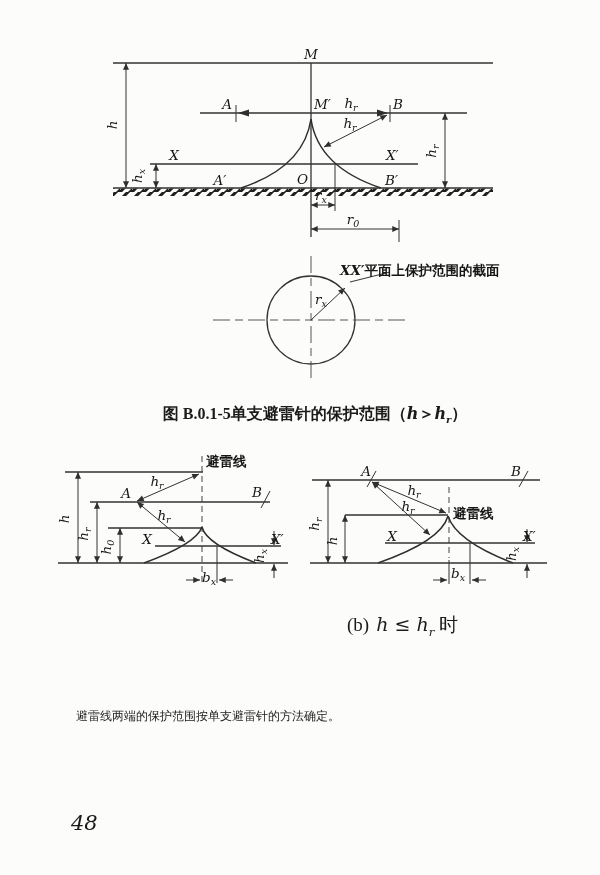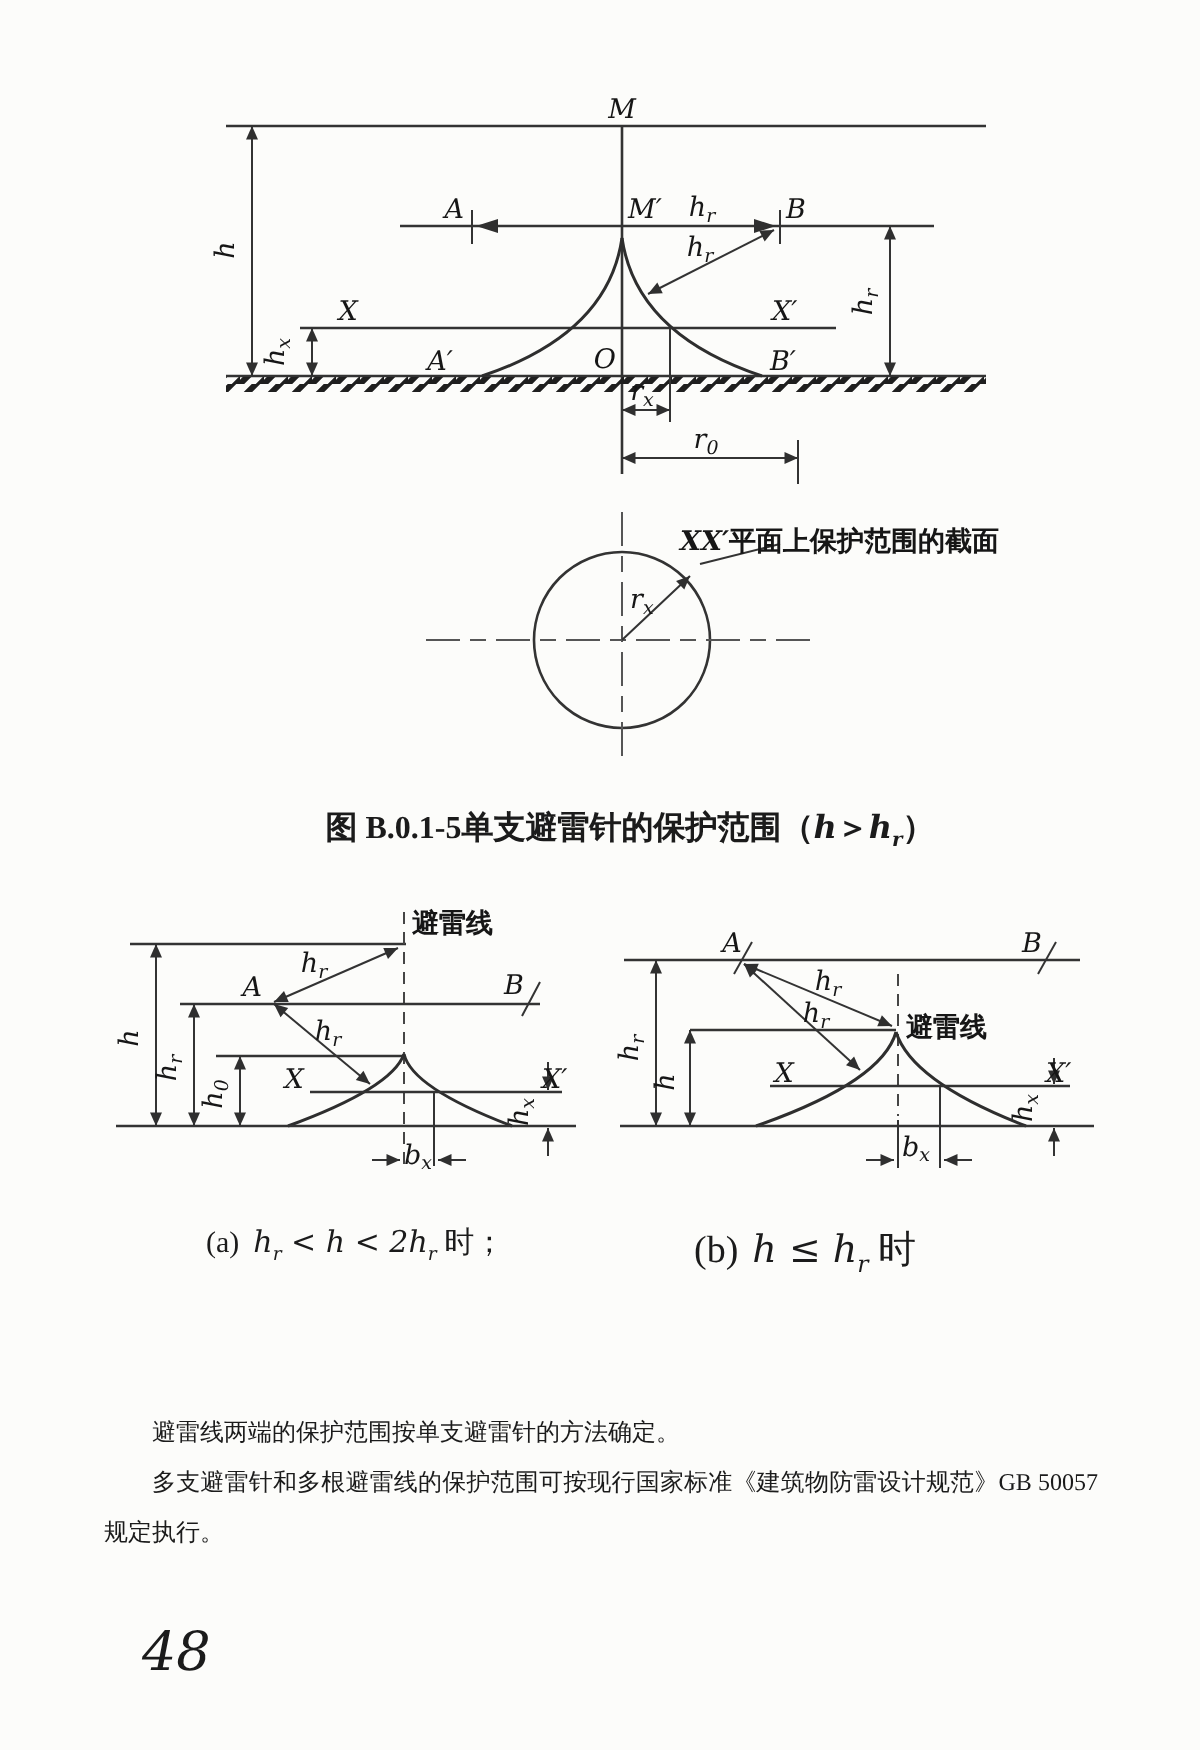--- a/index.html
+++ b/index.html
@@ -32,21 +32,21 @@
   sub{font-size:0.62em}
   .cap1{left:15px;top:404px;width:600px;text-align:center;font-size:16px;font-weight:700}
   .cap1 .ttl{}
   .cap-a{left:103px;top:612px;font-size:15px}
   .cap-b{left:347px;top:612px;font-size:19px}
   .cap-a .mk,.cap-b .mk{margin-right:7px}
   .cap2{left:0;top:635px;width:600px;text-align:center;font-size:15.5px;font-weight:700}
   .cap2 .ttl{margin-left:10px}
   .bodytext{position:absolute;left:52px;top:704px;width:497px;font-size:12px;line-height:25px;text-align:justify}
   .bodytext p{margin:0;text-indent:2em}
-  .pageno{position:absolute;left:71px;top:811px;font-style:italic;font-size:27px;font-family:"DejaVu Serif",serif}
+  .pageno{position:absolute;left:71px;top:811px;font-style:italic;font-size:21px;font-family:"DejaVu Serif",serif}
 </style>
 </head>
 <body>
 
 <div class="page">
 
   <svg class="fig" viewBox="0 0 600 875">
     <defs>
       <marker id="ar" viewBox="0 0 10 10" refX="9.5" refY="5" markerWidth="10" markerHeight="7.5" orient="auto-start-reverse" markerUnits="userSpaceOnUse">
         <path d="M0.5,1 L9.5,5 L0.5,9 Z" fill="#2f2f2f"></path>
@@ -173,28 +173,24 @@
       <text class="v" x="523" y="541" text-anchor="start"><tspan>X′</tspan></text>
       <text class="v" transform="translate(516 554) rotate(-90)" text-anchor="middle"><tspan>h</tspan><tspan class="s" dy="3">x</tspan></text>
       <text class="v" x="458" y="578" text-anchor="middle" font-size="11.5"><tspan>b</tspan><tspan class="s" dy="2.5">x</tspan></text>
     </g>
   </svg>
 
   <div class="cap cap1">
     <span>图 B.0.1-5</span><span class="ttl">单支避雷针的保护范围</span><span><span>（</span><span class="iv">h</span><span>＞</span><span class="iv">h</span><sub class="iv">r</sub><span>）</span></span>
   </div>
 
-  <div class="cap cap-a">
-    <span class="mk">(a)</span><span class="iv">h</span><sub class="iv">r</sub><span class="iv"> &lt; </span><span class="iv">h</span><span class="iv"> &lt; 2</span><span class="iv">h</span><sub class="iv">r</sub><span> 时；</span>
-  </div>
   <div class="cap cap-b">
     <span class="mk">(b)</span><span class="iv">h</span><span class="iv"> ≤ </span><span class="iv">h</span><sub class="iv">r</sub><span> 时</span>
   </div>
 
 
   <div class="bodytext">
     <p>避雷线两端的保护范围按单支避雷针的方法确定。</p>
-    <p>多支避雷针和多根避雷线的保护范围可按现行国家标准《建筑物防雷设计规范》GB 50057 规定执行。</p>
   </div>
 
   <div class="pageno">48</div>
 
 </div>
 
 </body></html>

